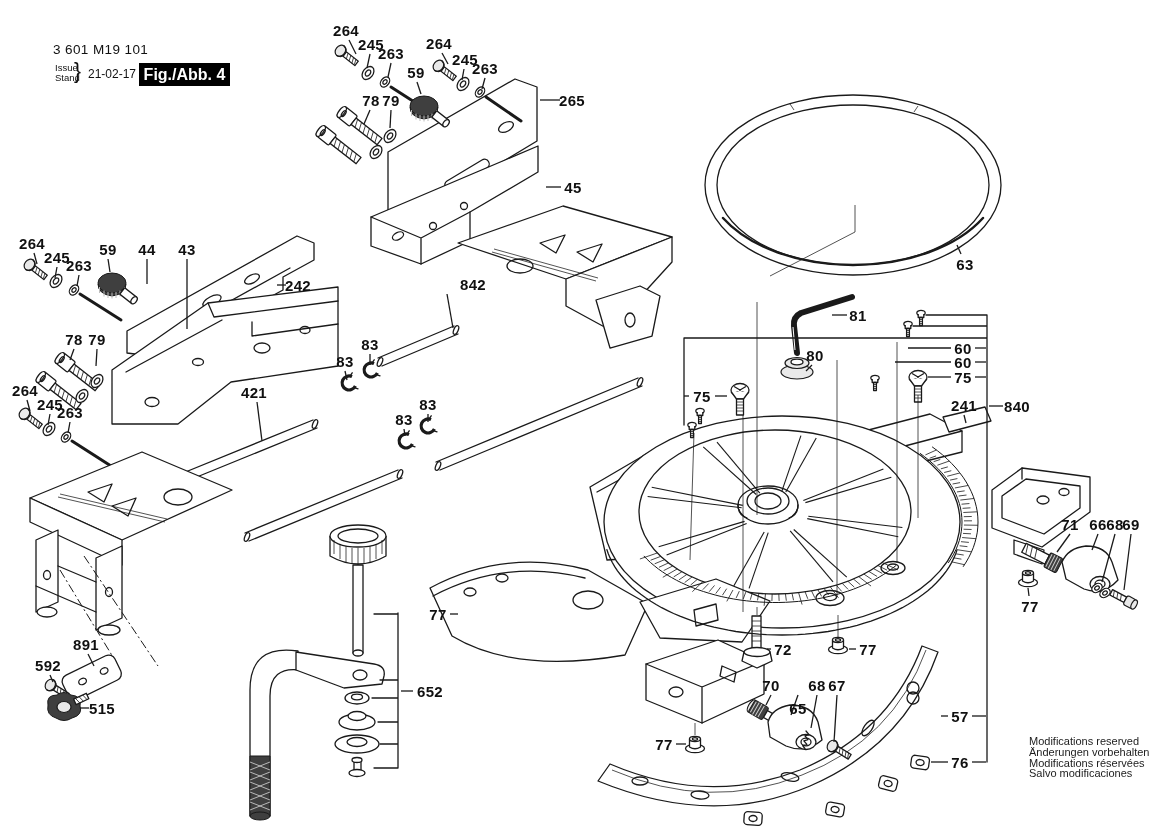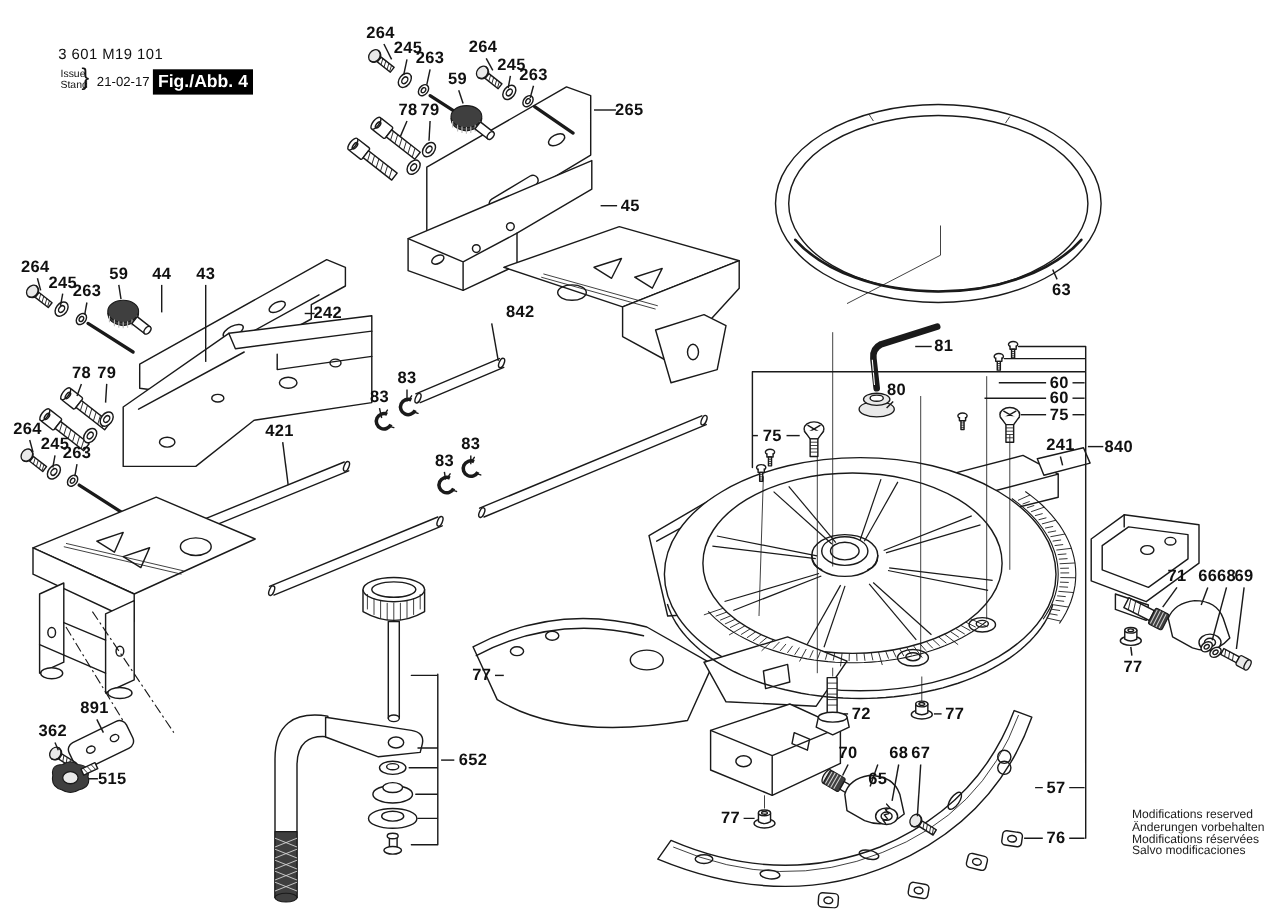--- a/index.html
+++ b/index.html
@@ -566,21 +566,21 @@
       <div class="callout" style="left: 664px; top: 744px;">77</div>
       <div class="callout" style="left: 960px; top: 716px;">57</div>
       <div class="callout" style="left: 960px; top: 762px;">76</div>
       <div class="callout" style="left: 1070px; top: 524px;">71</div>
       <div class="callout" style="left: 1098px; top: 524px;">66</div>
       <div class="callout" style="left: 1115px; top: 524px;">68</div>
       <div class="callout" style="left: 1131px; top: 524px;">69</div>
       <div class="callout" style="left: 1030px; top: 606px;">77</div>
       <div class="callout" style="left: 430px; top: 691px;">652</div>
       <div class="callout" style="left: 86px; top: 644px;">891</div>
-      <div class="callout" style="left: 48px; top: 665px;">362</div>
+      <div class="callout" style="left: 48px; top: 665px;">592</div>
       <div class="callout" style="left: 102px; top: 708px;">515</div>
     </div>
 
   <div class="notes">
     <div>Modifications reserved</div>
     <div>Änderungen vorbehalten</div>
     <div>Modifications réservées</div>
     <div>Salvo modificaciones</div>
   </div>
 </div>

